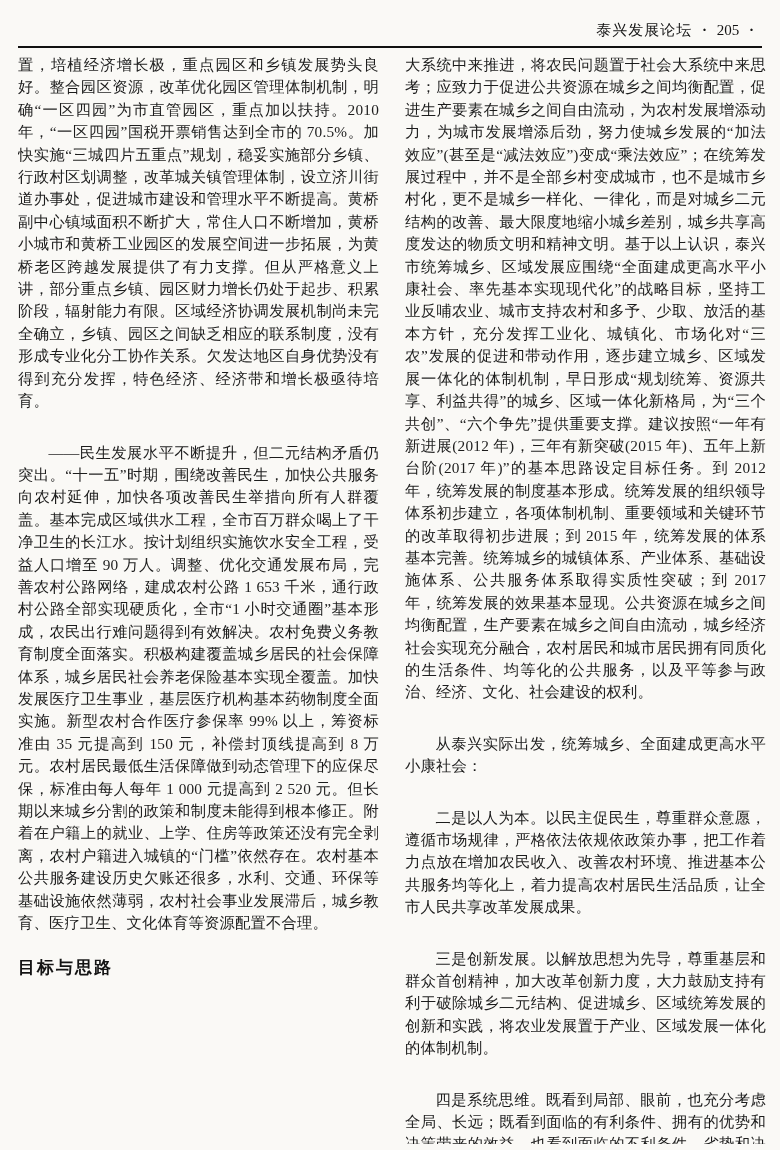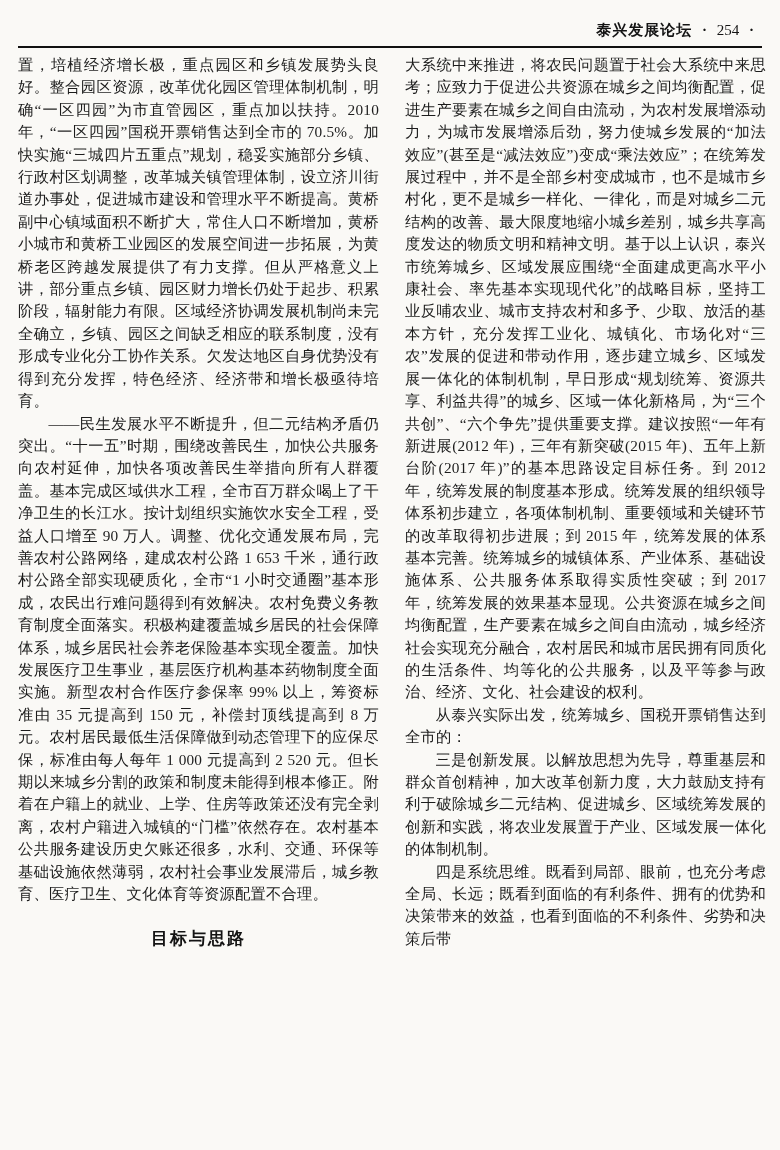--- a/index.html
+++ b/index.html
@@ -23,21 +23,21 @@
     left: 18px;
     right: 20px;
     text-align: right;
     font-size: 15px;
     line-height: 20px;
     color: #141414;
     white-space: nowrap;
   }
   .journal-title {
     font-family: "Liberation Sans", "DejaVu Sans", sans-serif;
-    font-weight: bold;
+    font-weight: normal;
     letter-spacing: 1px;
   }
   .page-num-dot {
     display: inline-block;
     margin: 0 6px;
     font-weight: bold;
   }
   .page-num {
     font-family: "Liberation Serif", "DejaVu Serif", serif;
     font-size: 15px;
@@ -68,55 +68,56 @@
   .column p {
     margin: 0;
     font-size: 15.3px;
     line-height: 22.4px;
     text-align: justify;
     letter-spacing: 0.2px;
     color: #1c1c1c;
   }
   .column p.indent {
     text-indent: 2em;
+    margin-top: 29px;
   }
   .section-heading {
     margin: 22px 0 18px 0;
-    text-align: center;
     font-family: "Liberation Sans", "DejaVu Sans", sans-serif;
     font-weight: bold;
     font-size: 17px;
     letter-spacing: 2px;
     color: #141414;
   }
 </style>
 </head>
 <body>
 
 <div class="page">
 
   <div class="page-header">
     <span class="journal-title">泰兴发展论坛</span>
     <span class="page-num-dot">·</span>
-    <span class="page-num">254</span>
+    <span class="page-num">205</span>
     <span class="page-num-dot">·</span>
   </div>
 
   <div class="header-rule"></div>
 
   <div class="columns">
 
     <div class="column">
       <p class="noindent">置，培植经济增长极，重点园区和乡镇发展势头良好。整合园区资源，改革优化园区管理体制机制，明确“一区四园”为市直管园区，重点加以扶持。2010 年，“一区四园”国税开票销售达到全市的 70.5%。加快实施“三城四片五重点”规划，稳妥实施部分乡镇、行政村区划调整，改革城关镇管理体制，设立济川街道办事处，促进城市建设和管理水平不断提高。黄桥副中心镇域面积不断扩大，常住人口不断增加，黄桥小城市和黄桥工业园区的发展空间进一步拓展，为黄桥老区跨越发展提供了有力支撑。但从严格意义上讲，部分重点乡镇、园区财力增长仍处于起步、积累阶段，辐射能力有限。区域经济协调发展机制尚未完全确立，乡镇、园区之间缺乏相应的联系制度，没有形成专业化分工协作关系。欠发达地区自身优势没有得到充分发挥，特色经济、经济带和增长极亟待培育。</p>
       <p class="indent">——民生发展水平不断提升，但二元结构矛盾仍突出。“十一五”时期，围绕改善民生，加快公共服务向农村延伸，加快各项改善民生举措向所有人群覆盖。基本完成区域供水工程，全市百万群众喝上了干净卫生的长江水。按计划组织实施饮水安全工程，受益人口增至 90 万人。调整、优化交通发展布局，完善农村公路网络，建成农村公路 1 653 千米，通行政村公路全部实现硬质化，全市“1 小时交通圈”基本形成，农民出行难问题得到有效解决。农村免费义务教育制度全面落实。积极构建覆盖城乡居民的社会保障体系，城乡居民社会养老保险基本实现全覆盖。加快发展医疗卫生事业，基层医疗机构基本药物制度全面实施。新型农村合作医疗参保率 99% 以上，筹资标准由 35 元提高到 150 元，补偿封顶线提高到 8 万元。农村居民最低生活保障做到动态管理下的应保尽保，标准由每人每年 1 000 元提高到 2 520 元。但长期以来城乡分割的政策和制度未能得到根本修正。附着在户籍上的就业、上学、住房等政策还没有完全剥离，农村户籍进入城镇的“门槛”依然存在。农村基本公共服务建设历史欠账还很多，水利、交通、环保等基础设施依然薄弱，农村社会事业发展滞后，城乡教育、医疗卫生、文化体育等资源配置不合理。</p>
       <h2 class="section-heading">目标与思路</h2>
     </div>
 
     <div class="column">
       <p class="noindent">大系统中来推进，将农民问题置于社会大系统中来思考；应致力于促进公共资源在城乡之间均衡配置，促进生产要素在城乡之间自由流动，为农村发展增添动力，为城市发展增添后劲，努力使城乡发展的“加法效应”(甚至是“减法效应”)变成“乘法效应”；在统筹发展过程中，并不是全部乡村变成城市，也不是城市乡村化，更不是城乡一样化、一律化，而是对城乡二元结构的改善、最大限度地缩小城乡差别，城乡共享高度发达的物质文明和精神文明。基于以上认识，泰兴市统筹城乡、区域发展应围绕“全面建成更高水平小康社会、率先基本实现现代化”的战略目标，坚持工业反哺农业、城市支持农村和多予、少取、放活的基本方针，充分发挥工业化、城镇化、市场化对“三农”发展的促进和带动作用，逐步建立城乡、区域发展一体化的体制机制，早日形成“规划统筹、资源共享、利益共得”的城乡、区域一体化新格局，为“三个共创”、“六个争先”提供重要支撑。建议按照“一年有新进展(2012 年)，三年有新突破(2015 年)、五年上新台阶(2017 年)”的基本思路设定目标任务。到 2012 年，统筹发展的制度基本形成。统筹发展的组织领导体系初步建立，各项体制机制、重要领域和关键环节的改革取得初步进展；到 2015 年，统筹发展的体系基本完善。统筹城乡的城镇体系、产业体系、基础设施体系、公共服务体系取得实质性突破；到 2017 年，统筹发展的效果基本显现。公共资源在城乡之间均衡配置，生产要素在城乡之间自由流动，城乡经济社会实现充分融合，农村居民和城市居民拥有同质化的生活条件、均等化的公共服务，以及平等参与政治、经济、文化、社会建设的权利。</p>
-      <p class="indent">从泰兴实际出发，统筹城乡、国税开票销售达到全市的：</p>
+      <p class="indent">从泰兴实际出发，统筹城乡、全面建成更高水平小康社会：</p>
+      <p class="indent">二是以人为本。以民主促民生，尊重群众意愿，遵循市场规律，严格依法依规依政策办事，把工作着力点放在增加农民收入、改善农村环境、推进基本公共服务均等化上，着力提高农村居民生活品质，让全市人民共享改革发展成果。</p>
       <p class="indent">三是创新发展。以解放思想为先导，尊重基层和群众首创精神，加大改革创新力度，大力鼓励支持有利于破除城乡二元结构、促进城乡、区域统筹发展的创新和实践，将农业发展置于产业、区域发展一体化的体制机制。</p>
       <p class="indent">四是系统思维。既看到局部、眼前，也充分考虑全局、长远；既看到面临的有利条件、拥有的优势和决策带来的效益，也看到面临的不利条件、劣势和决策后带</p>
     </div>
 
   </div>
 
 </div>
 
 </body></html>

